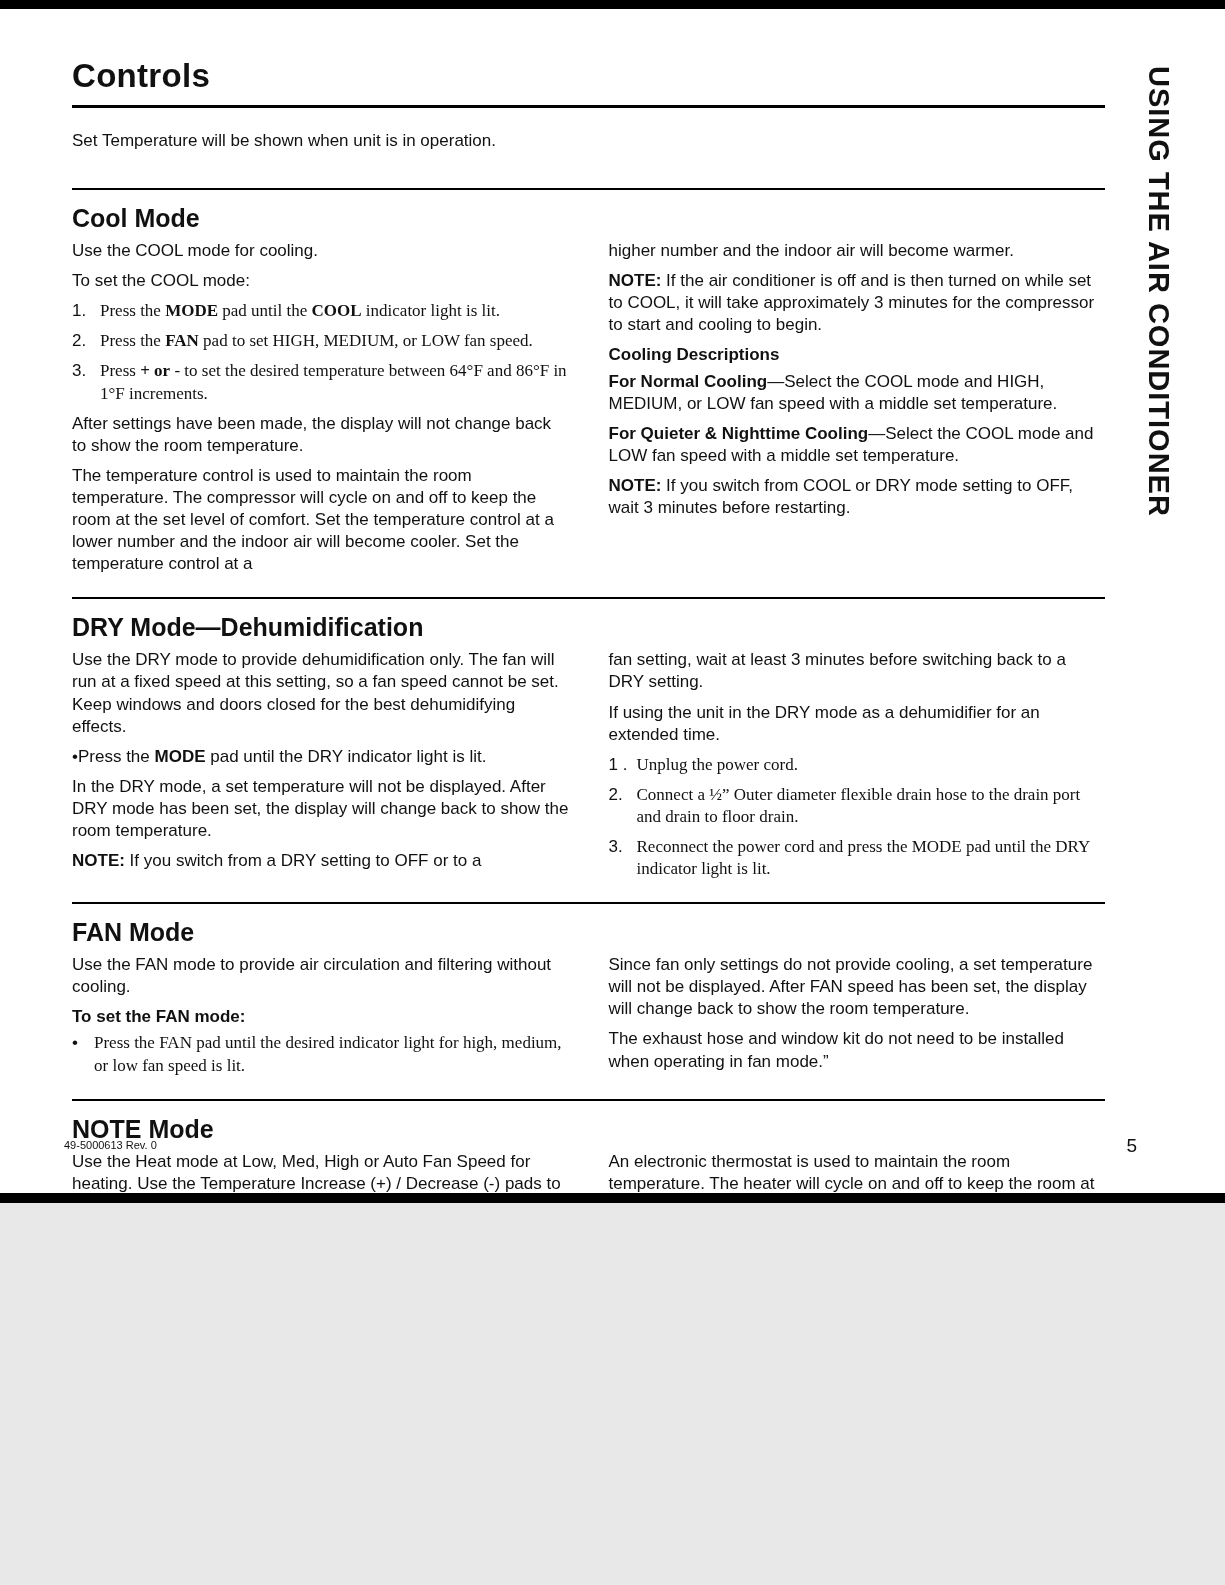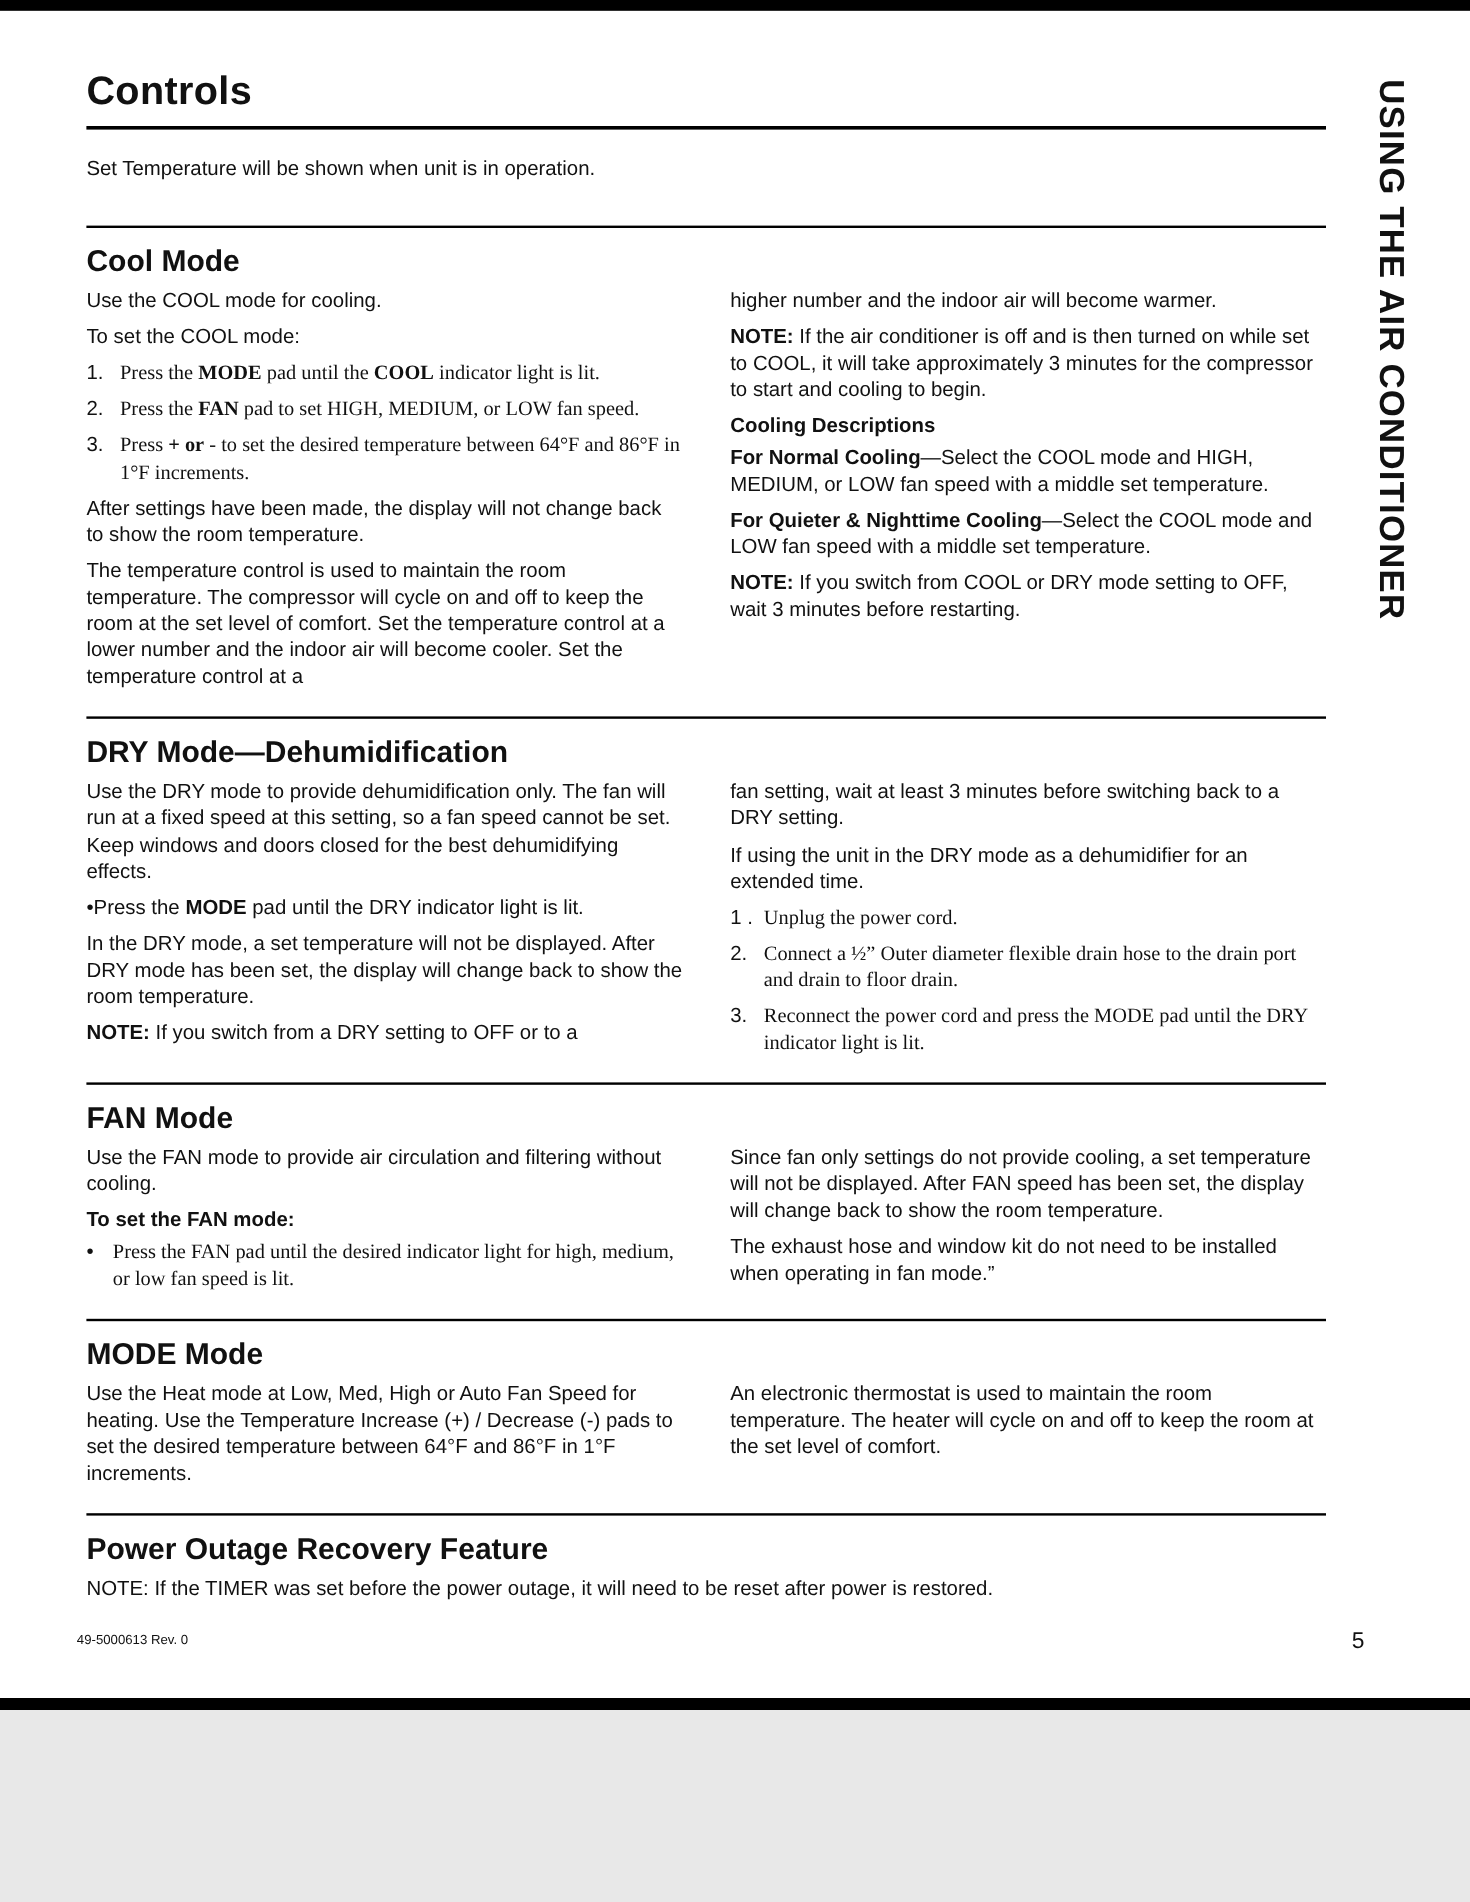--- a/index.html
+++ b/index.html
@@ -1,21 +1,21 @@
 <!DOCTYPE html>
 <html><head>
 <meta charset="utf-8">
 <style>
   * { box-sizing: border-box; }
   html, body { margin: 0; padding: 0; background: #e8e8e8; }
   body { font-family: "Liberation Sans", sans-serif; color: #111; }
   .page {
     position: relative;
     width: 1225px;
-    height: 1425px;
+    height: 1203px;
     background: #fff;
     margin: 0 auto;
     overflow: hidden;
   }
   .bar-top { position: absolute; top: 0; left: 0; width: 100%; height: 9px; background: #000; }
   .bar-bottom { position: absolute; bottom: 0; left: 0; width: 100%; height: 10px; background: #000; }
 
   .content {
     position: absolute;
     top: 9px;
@@ -162,21 +162,21 @@
         </div>
         <div class="col">
           <p>Since fan only settings do not provide cooling, a set temperature will not be displayed. After FAN speed has been set, the display will change back to show the room temperature.</p>
           <p>The exhaust hose and window kit do not need to be installed when operating in fan mode.”</p>
         </div>
       </div>
     </section>
 
     <hr class="section-rule">
     <section>
-      <h2>MODE Mode</h2>
+      <h2>NOTE Mode</h2>
       <div class="cols">
         <div class="col">
           <p>Use the Heat mode at Low, Med, High or Auto Fan Speed for heating. Use the Temperature Increase (+) / Decrease (-) pads to set the desired temperature between 64°F and 86°F in 1°F increments.</p>
         </div>
         <div class="col">
           <p>An electronic thermostat is used to maintain the room temperature. The heater will cycle on and off to keep the room at the set level of comfort.</p>
         </div>
       </div>
     </section>
 

